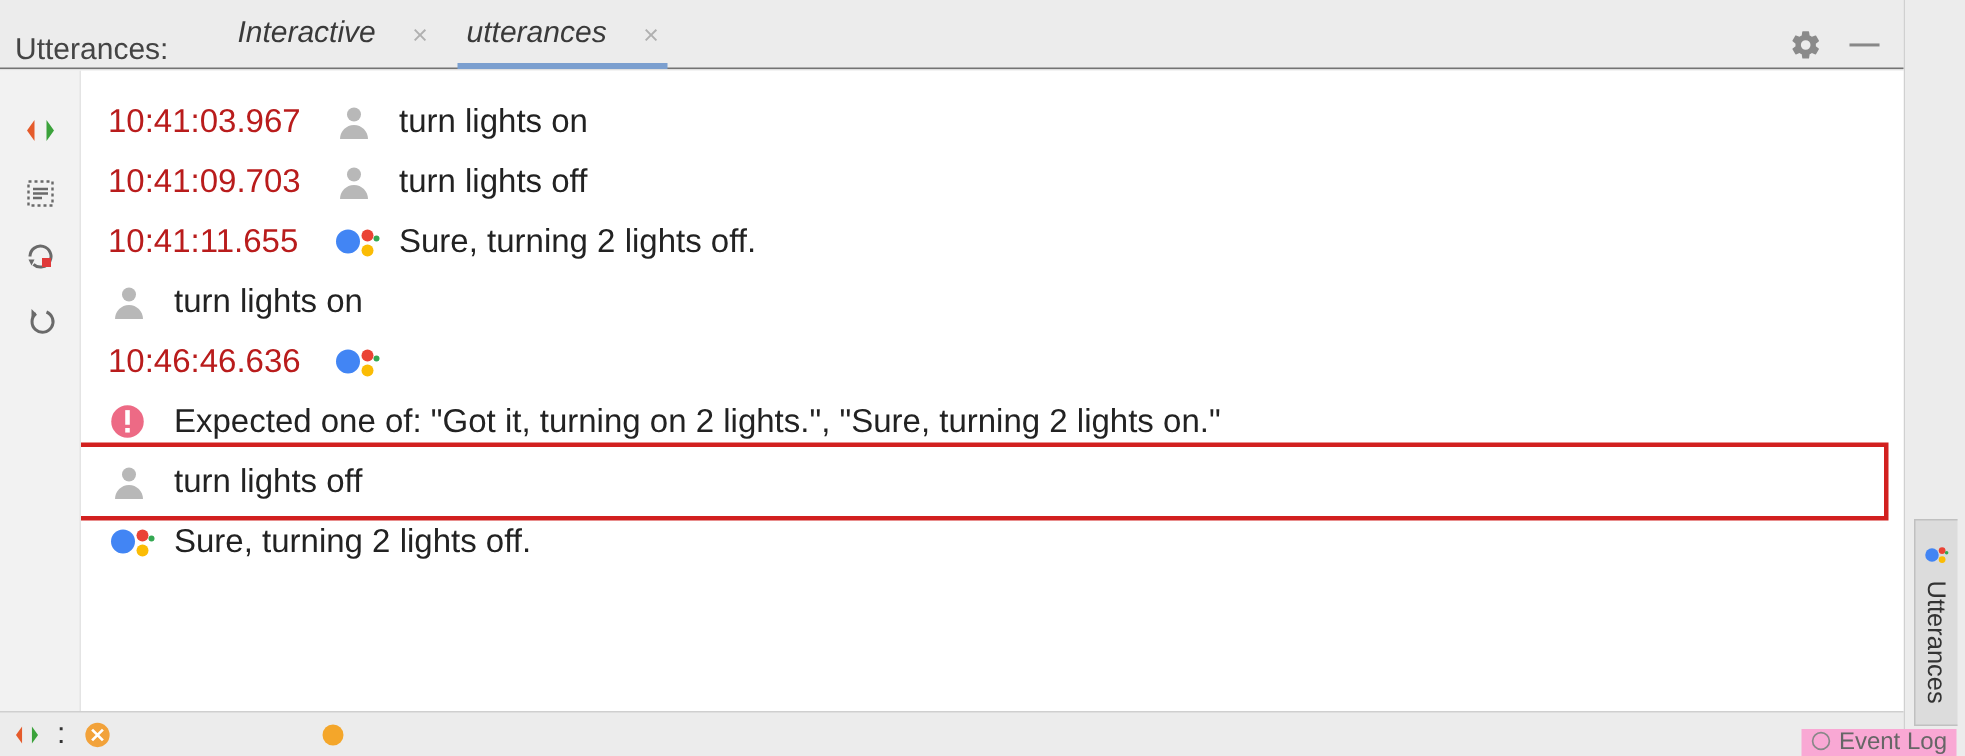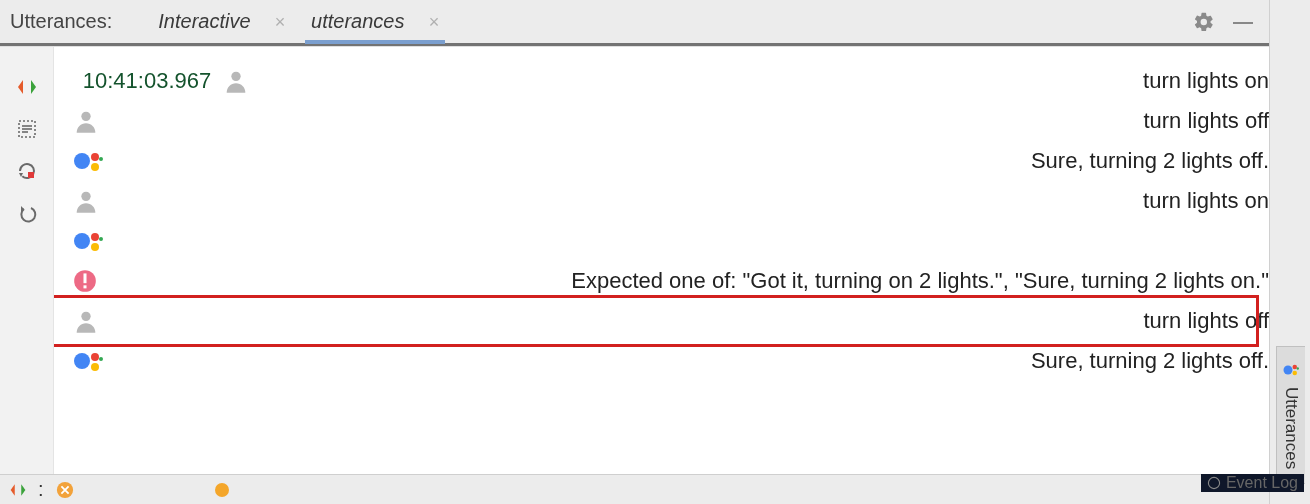--- a/index.html
+++ b/index.html
@@ -15,24 +15,24 @@
   }
   .main-area {
     flex: 1;
     display: flex;
     flex-direction: column;
     background: #f2f2f2;
     border-right: 1px solid #d0d0d0;
   }
   .tabbar {
     display: flex;
-    align-items: center;
+    align-items: flex-end;
     height: 46px;
     background: #ececec;
-    border-bottom: 3px solid #737373;
+    border-bottom: 1px solid #737373;
     padding: 0 10px;
     gap: 6px;
   }
   .panel-title {
     font-size: 20px;
     color: #444;
     margin-right: 30px;
   }
   .tab {
     display: inline-flex;
@@ -101,31 +101,30 @@
     display: flex;
     align-items: center;
     height: 40px;
     padding-left: 18px;
     font-size: 22px;
     font-family: -apple-system, "Helvetica Neue", Arial, sans-serif;
     color: #222;
   }
   .ts {
     width: 150px;
-    color: #14532d;
+    color: #b91c1c;
     font-variant-numeric: tabular-nums;
-    text-align: center;
   }
   .line-icon {
     width: 44px;
     display: flex;
     align-items: center;
     justify-content: flex-start;
   }
-  .msg { flex: 1; text-align: right; }
+  .msg { flex: 1; }
 
   
   .highlight-box {
     position: absolute;
     border: 3px solid #d2201f;
     pointer-events: none;
   }
 
   .statusbar {
     height: 30px;
@@ -231,49 +230,52 @@
           <span class="ts">10:41:03.967</span>
           <span class="line-icon">
             <svg width="28" height="28" viewBox="0 0 24 24" fill="#b8b8b8">
               <circle cx="12" cy="8" r="4"></circle>
               <path d="M4 22c0-4.4 3.6-8 8-8s8 3.6 8 8z"></path>
             </svg>
           </span>
           <span class="msg">turn lights on</span>
         </div>
         <div class="log-line">
+          <span class="ts">10:41:09.703</span>
           <span class="line-icon">
             <svg width="28" height="28" viewBox="0 0 24 24" fill="#b8b8b8">
               <circle cx="12" cy="8" r="4"></circle>
               <path d="M4 22c0-4.4 3.6-8 8-8s8 3.6 8 8z"></path>
             </svg>
           </span>
           <span class="msg">turn lights off</span>
         </div>
         <div class="log-line">
+          <span class="ts">10:41:11.655</span>
           <span class="line-icon">
             <svg width="32" height="28" viewBox="0 0 32 24">
               <circle cx="10" cy="12" r="8" fill="#4285F4"></circle>
               <circle cx="23" cy="8" r="4" fill="#EA4335"></circle>
               <circle cx="23" cy="18" r="4" fill="#FBBC05"></circle>
               <circle cx="29" cy="10" r="2" fill="#34A853"></circle>
             </svg>
           </span>
           <span class="msg">Sure, turning 2 lights off.</span>
         </div>
         <div class="log-line">
           <span class="line-icon">
             <svg width="28" height="28" viewBox="0 0 24 24" fill="#b8b8b8">
               <circle cx="12" cy="8" r="4"></circle>
               <path d="M4 22c0-4.4 3.6-8 8-8s8 3.6 8 8z"></path>
             </svg>
           </span>
           <span class="msg">turn lights on</span>
         </div>
         <div class="log-line">
+          <span class="ts">10:46:46.636</span>
           <span class="line-icon">
             <svg width="32" height="28" viewBox="0 0 32 24">
               <circle cx="10" cy="12" r="8" fill="#4285F4"></circle>
               <circle cx="23" cy="8" r="4" fill="#EA4335"></circle>
               <circle cx="23" cy="18" r="4" fill="#FBBC05"></circle>
               <circle cx="29" cy="10" r="2" fill="#34A853"></circle>
             </svg>
           </span>
         </div>
         <div class="log-line">
@@ -340,18 +342,18 @@
           <circle cx="8" cy="12" r="6" fill="#4285F4"></circle>
           <circle cx="17" cy="8" r="3" fill="#EA4335"></circle>
           <circle cx="17" cy="16" r="3" fill="#FBBC05"></circle>
           <circle cx="21" cy="10" r="1.6" fill="#34A853"></circle>
         </svg>
     </span>
     <span>Utterances</span>
   </div>
 </div>
 
-<div style="position:fixed; right:6px; bottom:12px; font-size:16px; color:#666; background:#0f172a; padding:0 6px;">
+<div style="position:fixed; right:6px; bottom:0; font-size:16px; color:#666; background:#f9a8d4; padding:0 6px;">
   <svg width="14" height="14" viewBox="0 0 20 20" style="display:inline; vertical-align:-2px">
       <circle cx="10" cy="10" r="8" fill="none" stroke="#888" stroke-width="1.6"></circle>
     </svg>
   <span>Event Log</span>
 </div>
 
 </body></html>

